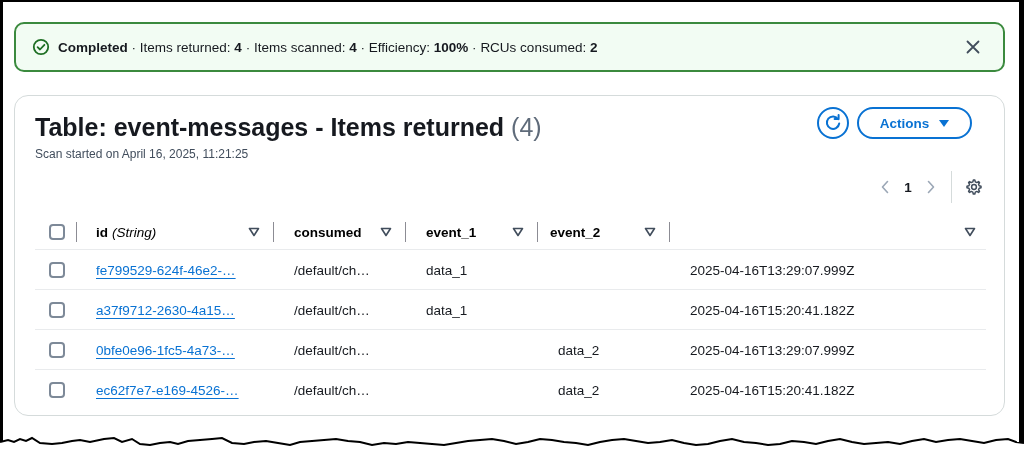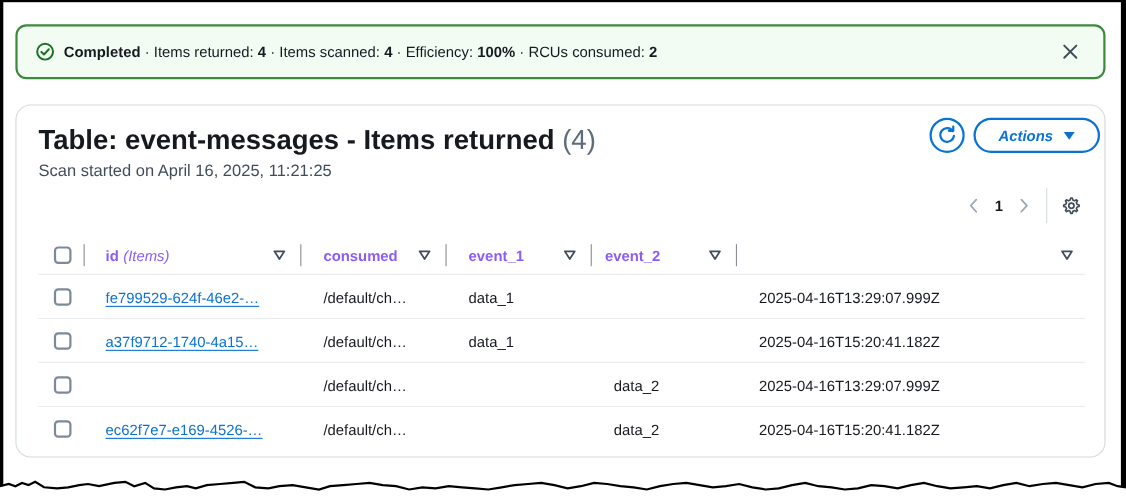--- a/index.html
+++ b/index.html
@@ -39,23 +39,23 @@
       border-radius: 14px;
       background: #ffffff;
     }
     .card-title {
       position: absolute; left: 20px; top: 17px;
       font-size: 25px; font-weight: 700; color: #16191f; white-space: nowrap;
     }
     .card-title .count { font-weight: 400; color: #5f6b7a; }
     .card-subtitle {
       position: absolute; left: 20px; top: 51px;
-      font-size: 15px; color: #414d5c; white-space: nowrap;
-    }
-    .actions { position: absolute; right: 4px; top: 11px; display: flex; align-items: center; gap: 8px; font-style: italic; }
+      font-size: 12px; color: #414d5c; white-space: nowrap;
+    }
+    .actions { position: absolute; right: 32px; top: 11px; display: flex; align-items: center; gap: 8px; }
     .icon-btn {
       width: 32px; height: 32px; border-radius: 50%;
       border: 2px solid #0972d3; display: flex; align-items: center; justify-content: center;
       background: #fff; cursor: pointer;
     }
     .btn {
       height: 32px; border-radius: 16px; border: 2px solid #0972d3;
       background: #fff; color: #0972d3; font-weight: 700; font-size: 13.5px;
       display: flex; align-items: center; justify-content: center; cursor: pointer;
       padding: 0 20px; white-space: nowrap;
@@ -66,21 +66,21 @@
 
     .pager { position: absolute; right: 18px; top: 75px; display: flex; align-items: center; height: 32px; }
     .pager-arrow { width: 24px; height: 24px; display: flex; align-items: center; justify-content: center; cursor: pointer; }
     .pager-num { font-size: 13.5px; font-weight: 700; color: #16191f; width: 22px; text-align: center; cursor: pointer; }
     .pager-sep { width: 1px; height: 32px; background: #d5dbdb; margin: 0 10px 0 8px; }
     .gear { width: 24px; height: 24px; display: flex; align-items: center; justify-content: center; cursor: pointer; }
 
     
     .table { position: absolute; left: 20px; top: 118px; width: 951px; }
     .thead { position: relative; height: 36px; border-bottom: 1px solid #e9ebed; }
-    .th { position: absolute; top: 0; height: 36px; display: flex; align-items: center; font-size: 13.5px; font-weight: 700; color: #8b5cf6; }
+    .th { position: absolute; top: 0; height: 36px; display: flex; align-items: center; font-size: 13.5px; font-weight: 700; color: #000000; }
     .th .ital { font-style: italic; font-weight: 400; margin-left: 4px; }
     .th-filter { position: absolute; top: 12px; width: 12px; height: 12px; cursor: pointer; }
     .th-sep { position: absolute; top: 8px; width: 1px; height: 20px; background: #8c8c94; }
     .row { position: relative; height: 40px; border-bottom: 1px solid #e9ebed; }
     .row:last-child { border-bottom: none; }
     .cell { position: absolute; top: 0; height: 40px; display: flex; align-items: center; font-size: 13.5px; color: #16191f; white-space: nowrap; }
     .cell a { color: #0972d3; text-decoration: underline; text-underline-offset: 3px; cursor: pointer; }
     .checkbox { width: 16px; height: 16px; border: 2px solid #7d8998; border-radius: 4px; background: #fff; cursor: pointer; }
   </style>
 </head>
@@ -163,21 +163,21 @@
 
     <div class="table">
       <div class="thead">
         <div class="th" style="left:14px;">
           <div class="checkbox"></div>
         </div>
         <div class="th-sep" style="left:41px;"></div>
 
         <div class="th" style="left:61px;">
           <span>id</span>
-          <span class="ital">(Items)</span>
+          <span class="ital">(String)</span>
         </div>
         <svg class="th-filter" style="left:213px;" viewBox="0 0 12 12">
             <path d="M1.5 2.5 L10.5 2.5 L6 9.5 Z" fill="none" stroke="#414d5c" stroke-width="1.6" stroke-linejoin="round"></path>
           </svg>
         <div class="th-sep" style="left:238px;"></div>
 
         <div class="th" style="left:259px;">
           <span>consumed</span>
         </div>
         <svg class="th-filter" style="left:345px;" viewBox="0 0 12 12">
@@ -216,30 +216,33 @@
         <div class="cell" style="left:259px;">/default/ch…</div>
         <div class="cell" style="left:391px;">data_1</div>
         <div class="cell" style="left:523px;"></div>
         <div class="cell" style="left:655px;">2025-04-16T13:29:07.999Z</div>
       </div>
       <div class="row">
         <div class="cell" style="left:14px;">
             <div class="checkbox"></div>
           </div>
         <div class="cell" style="left:61px;">
-            <a>a37f9712-1740-4a15…</a>
+            <a>a37f9712-2630-4a15…</a>
           </div>
         <div class="cell" style="left:259px;">/default/ch…</div>
         <div class="cell" style="left:391px;">data_1</div>
         <div class="cell" style="left:523px;"></div>
         <div class="cell" style="left:655px;">2025-04-16T15:20:41.182Z</div>
       </div>
       <div class="row">
         <div class="cell" style="left:14px;">
             <div class="checkbox"></div>
+          </div>
+        <div class="cell" style="left:61px;">
+            <a>0bfe0e96-1fc5-4a73-…</a>
           </div>
         <div class="cell" style="left:259px;">/default/ch…</div>
         <div class="cell" style="left:391px;"></div>
         <div class="cell" style="left:523px;">data_2</div>
         <div class="cell" style="left:655px;">2025-04-16T13:29:07.999Z</div>
       </div>
       <div class="row">
         <div class="cell" style="left:14px;">
             <div class="checkbox"></div>
           </div>

